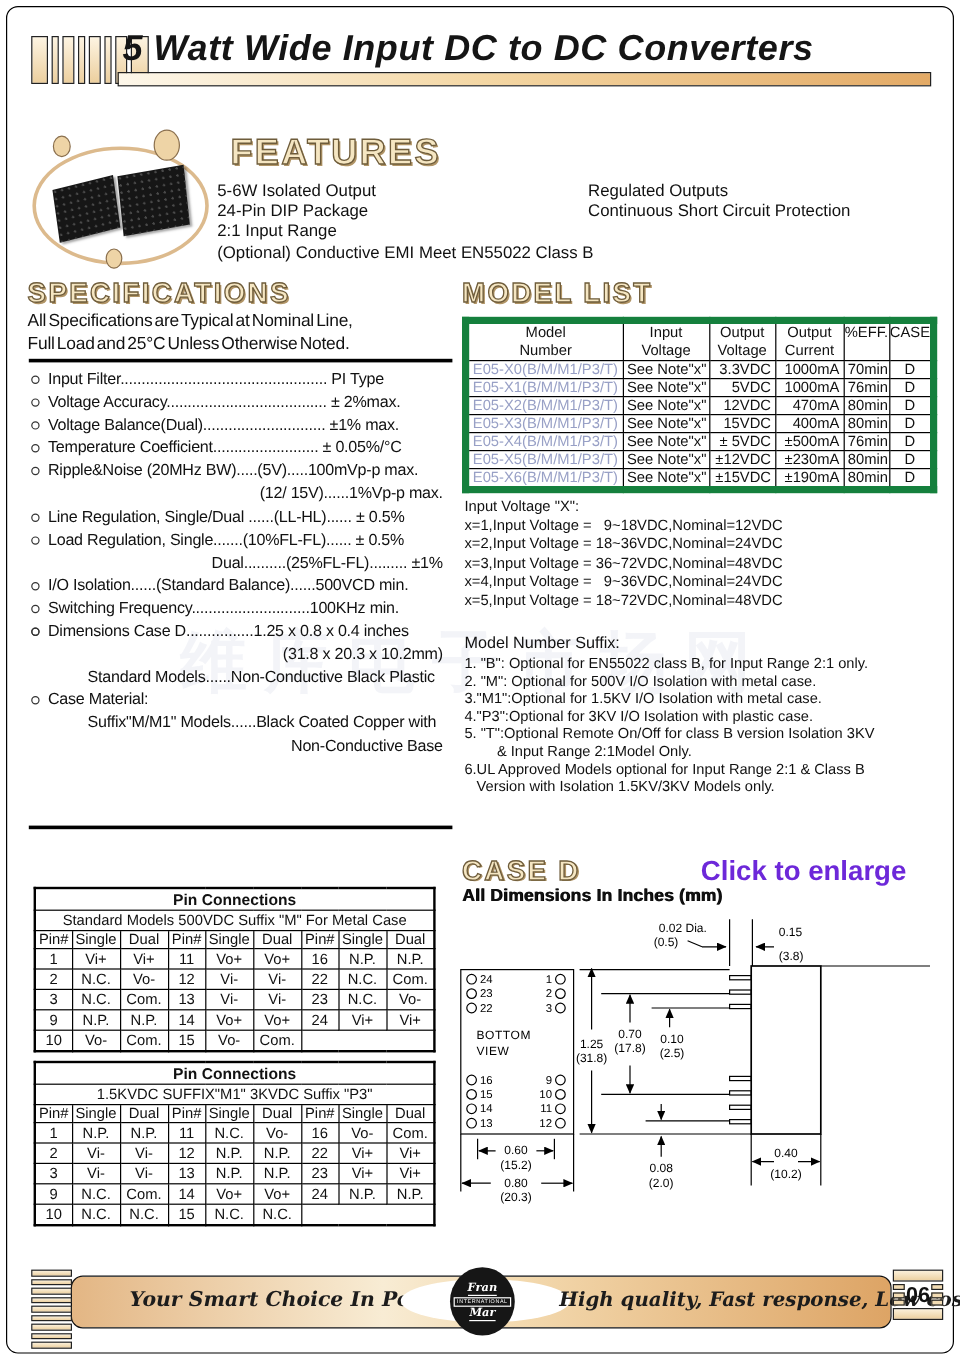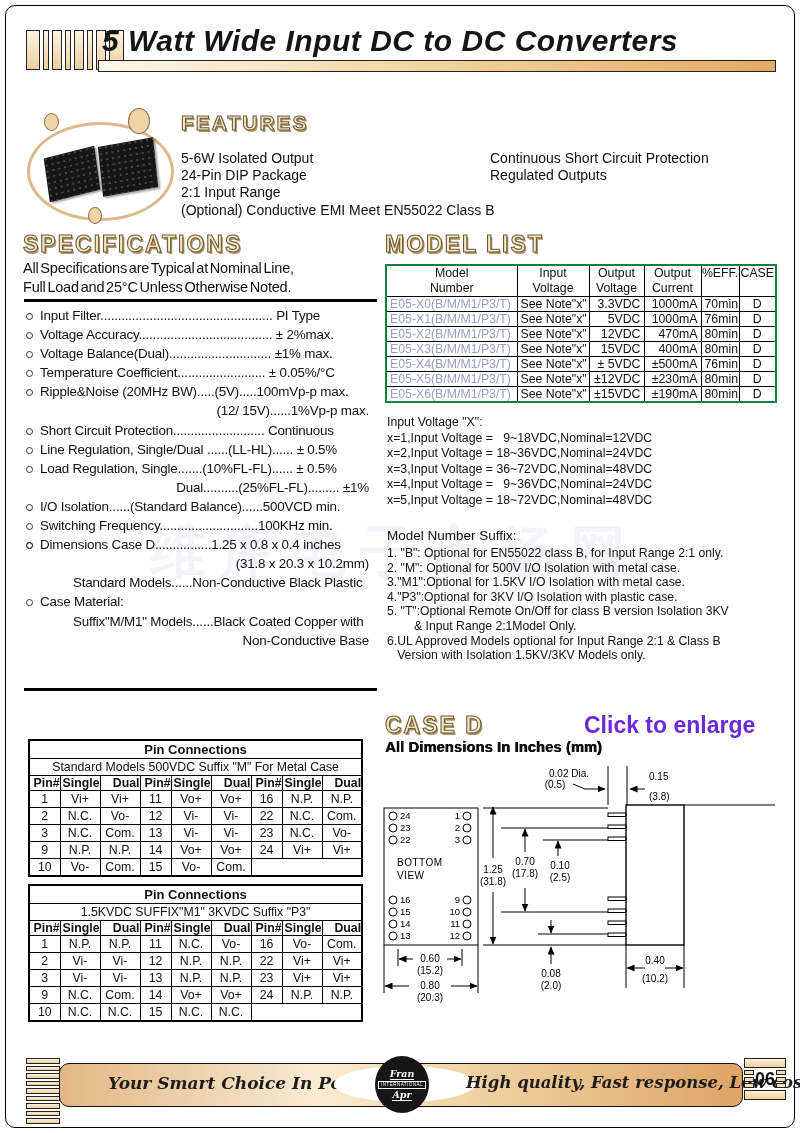--- a/index.html
+++ b/index.html
@@ -17,21 +17,21 @@
   .main-title{position:absolute;left:102px;top:24px;width:690px;font-size:30px;font-weight:bold;
               font-style:italic;letter-spacing:0.5px;color:#151515;white-space:nowrap;}
   .title-underline{position:absolute;left:98px;top:60px;width:676px;height:10px;border:1px solid #222;
               background:linear-gradient(90deg,#fdf7ea,#f4d7a4 45%,#e3aa66);}
 
   
   .h-outline{font-weight:bold;color:#f5e6c2;-webkit-text-stroke:1.1px #6e5c3b;
              text-shadow:1.5px 1.5px 0 #b19567;letter-spacing:2px;white-space:nowrap;}
 
   
-  .features-heading{position:absolute;left:181px;top:111px;font-size:21px;}
+  .features-heading{position:absolute;left:192px;top:111px;font-size:30px;}
   .orbit{position:absolute;left:27px;top:122px;width:141px;height:93px;border:3px solid #dcba8d;border-radius:50%;}
   .bead{position:absolute;border:1.5px solid #8a6f4d;background:#eed4a6;border-radius:50%;}
   .module{position:absolute;background:#161616;box-shadow:2px 2px 2px rgba(0,0,0,0.35);
           background-image:radial-gradient(circle at 2px 2px,#4a4a4a 0.9px,transparent 1.1px);background-size:6px 6px;}
   .feat-col{position:absolute;font-size:14px;line-height:17px;white-space:nowrap;}
   .feat-bottom{position:absolute;left:181px;top:202px;font-size:14px;white-space:nowrap;}
 
   
   .spec-heading{position:absolute;left:23px;top:231px;font-size:23px;}
   .spec-intro{position:absolute;left:23px;top:259px;font-size:14.5px;line-height:18.5px;
@@ -42,21 +42,21 @@
              letter-spacing:-0.2px;white-space:nowrap;}
   .spec-line .spec-bullet{position:absolute;left:1px;top:7px;width:5px;height:5px;
              border:1.3px solid #333;border-radius:50%;}
   .spec-line.r{text-align:right;padding-right:2px;}
   .spec-line.i{padding-left:48px;}
 
   
   .model-heading{position:absolute;left:385px;top:231px;font-size:23px;}
   table{border-collapse:collapse;table-layout:fixed;}
   td{border:1px solid #000;overflow:hidden;}
-  .model-table{position:absolute;left:385px;top:264px;width:390px;font-size:12.3px;border:2px solid #15803d;}
+  .model-table{position:absolute;left:385px;top:264px;width:390px;font-size:12.3px;border:6px solid #15803d;}
   .m-head td{white-space:pre-line;text-align:center;vertical-align:top;height:30px;line-height:15px;padding:0;}
   .m-body td{height:14px;padding:0 3px;white-space:nowrap;text-align:center;}
   .m-body td:nth-child(1){color:#98a0c6;text-align:left;}
   .m-body td:nth-child(2){text-align:left;}
   .m-body td:nth-child(3){text-align:right;}
   .m-body td:nth-child(4){text-align:right;}
 
   
   .note{position:absolute;left:387px;top:415px;}
   .note-title{font-size:13px;margin-bottom:3px;}
@@ -64,21 +64,21 @@
   .note-line{font-size:12.3px;line-height:15.4px;white-space:pre;}
   .suffix{position:absolute;left:387px;top:528px;}
   .suffix-title{font-size:13.5px;margin-bottom:3px;}
   .suffix-line{font-size:12.2px;line-height:14.6px;white-space:pre;}
 
   
   .pin-table{position:absolute;left:28px;width:333px;font-size:12.3px;text-align:center;border:2px solid #000;}
   #pt1{top:739px;} #pt2{top:884px;}
   .pt-title td{font-weight:bold;font-size:13px;height:14px;}
   .pt-sub td{font-size:12.3px;height:13px;}
-  .pt-head td{font-weight:bold;height:14px;padding:0;text-align:right;}
+  .pt-head td{font-weight:normal;height:14px;padding:0;}
   .pt-body td{height:16px;padding:0;white-space:nowrap;}
 
   
   .case-heading{position:absolute;left:385px;top:712px;font-size:23px;}
   .enlarge{position:absolute;left:584px;top:712px;font-size:23px;font-weight:bold;cursor:pointer;}
   .dims-note{position:absolute;left:385px;top:739px;font-size:14.5px;font-weight:bold;
              text-shadow:0.7px 0 0 #000;letter-spacing:0.2px;}
   .case-svg{position:absolute;left:383px;top:758px;}
   .sd{font-family:"Liberation Sans",sans-serif;font-size:10px;fill:#000;}
   .sp{font-family:"Liberation Sans",sans-serif;font-size:9.5px;fill:#000;}
@@ -133,39 +133,38 @@
   <div class="module" style="left:46px;top:152px;width:52px;height:44px;transform:rotate(-14deg) skewX(-6deg);"></div>
   <div class="module" style="left:100px;top:142px;width:56px;height:50px;transform:rotate(-10deg) skewX(-4deg);"></div>
 
   <div class="features-heading h-outline">FEATURES</div>
   <div class="feat-col" style="left:181px;top:150px;">
       <div class="feat-line">5-6W Isolated Output</div>
       <div class="feat-line">24-Pin DIP Package</div>
       <div class="feat-line">2:1 Input Range</div>
     </div>
   <div class="feat-col" style="left:490px;top:150px;">
+      <div class="feat-line">Regulated Outputs</div>
       <div class="feat-line">Continuous Short Circuit Protection</div>
-      <div class="feat-line">Regulated Outputs</div>
     </div>
   <div class="feat-bottom">(Optional) Conductive EMI Meet EN55022  Class  B</div>
 
   <div class="spec-heading h-outline">SPECIFICATIONS</div>
   <div class="spec-intro">
     <div>All Specifications are Typical at Nominal Line,</div>
     <div>Full Load and 25°C Unless Otherwise Noted.</div>
   </div>
   <div class="rule" style="left:24px;top:299px;width:353px;height:3px;"></div>
   <div class="specs">
       <div class="spec-line"><span class="spec-bullet"></span><span>Input Filter................................................. PI Type</span></div>
       <div class="spec-line"><span class="spec-bullet"></span><span>Voltage Accuracy...................................... ± 2%max.</span></div>
       <div class="spec-line"><span class="spec-bullet"></span><span>Voltage Balance(Dual)............................. ±1% max.</span></div>
       <div class="spec-line"><span class="spec-bullet"></span><span>Temperature Coefficient......................... ± 0.05%/°C</span></div>
       <div class="spec-line"><span class="spec-bullet"></span><span>Ripple&amp;Noise (20MHz BW).....(5V).....100mVp-p max.</span></div>
       <div class="spec-line r"><span>(12/ 15V)......1%Vp-p max.</span></div>
-      <div class="spec-line"><span class="spec-bullet"></span><span>Short Circuit Protection.......................... Continuous</span></div>
       <div class="spec-line"><span class="spec-bullet"></span><span>Line Regulation, Single/Dual ......(LL-HL)...... ± 0.5%</span></div>
       <div class="spec-line"><span class="spec-bullet"></span><span>Load Regulation, Single.......(10%FL-FL)...... ± 0.5%</span></div>
       <div class="spec-line r"><span>Dual..........(25%FL-FL)......... ±1%</span></div>
       <div class="spec-line"><span class="spec-bullet"></span><span>I/O Isolation......(Standard  Balance)......500VCD min.</span></div>
       <div class="spec-line"><span class="spec-bullet"></span><span>Switching Frequency............................100KHz min.</span></div>
       <div class="spec-line"><span class="spec-bullet"></span></div>
       <div class="spec-line"><span class="spec-bullet"></span><span>Dimensions Case D................1.25 x 0.8 x 0.4 inches</span></div>
       <div class="spec-line r"><span>(31.8 x 20.3 x 10.2mm)</span></div>
       <div class="spec-line i"><span>Standard Models......Non-Conductive Black Plastic</span></div>
       <div class="spec-line"><span class="spec-bullet"></span><span>Case Material:</span></div>
@@ -592,21 +591,21 @@
       <div class="fbar"></div>
     <div class="fbar"></div>
       <div class="fbar"></div>
     <div class="fbar"></div>
   </div>
   <div class="f-slogan f-slogan-left">Your Smart Choice In Power</div>
   <div class="f-logo-ellipse"></div>
   <div class="f-logo-core">
     <div class="f-logo-top">Fran</div>
     <div class="f-logo-mid">INTERNATIONAL</div>
-    <div class="f-logo-bottom">Apr</div>
+    <div class="f-logo-bottom">Mar</div>
   </div>
   <div class="f-slogan f-slogan-right">High quality,  Fast response,  Low cost</div>
   <div class="f-right">
     <div class="fbar-w"></div>
     <div class="mid">
       <div class="ministack">
           <div class="mini"></div>
           <div class="mini"></div>
           <div class="mini"></div>
         </div>

